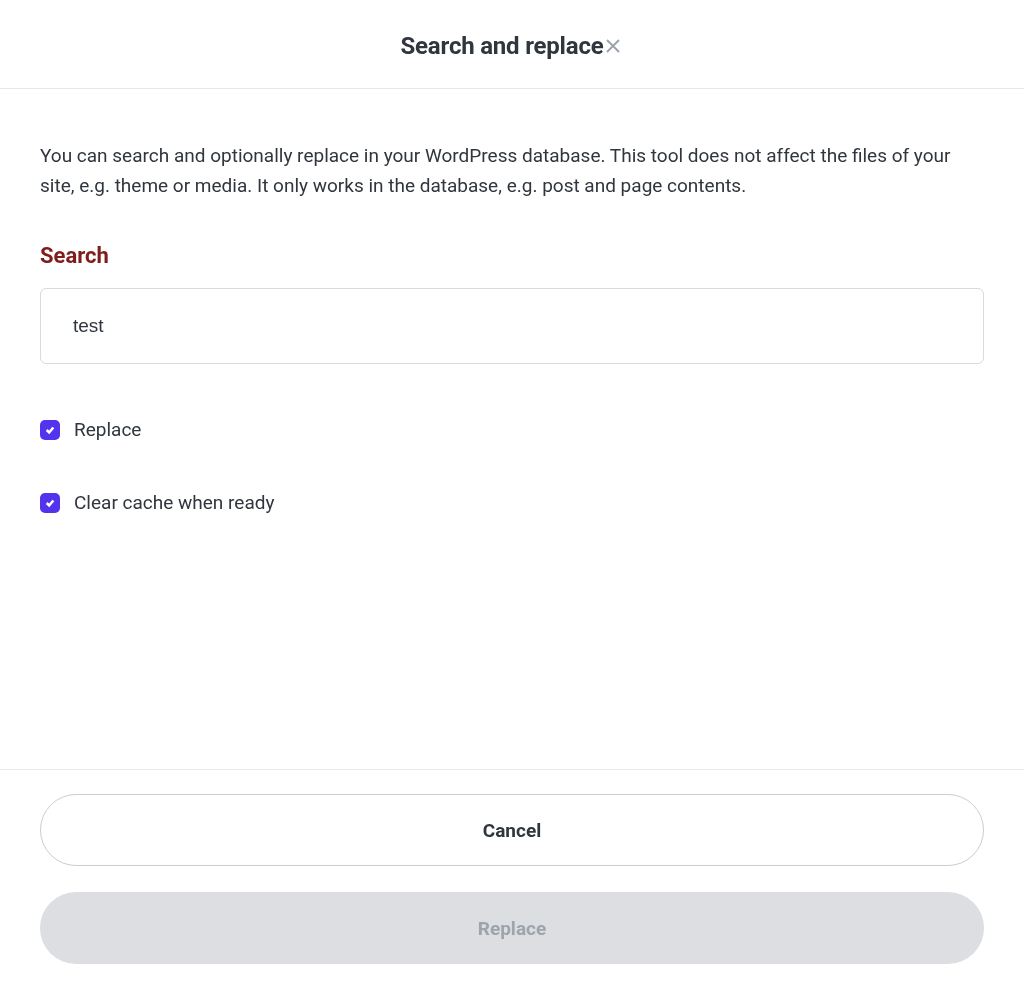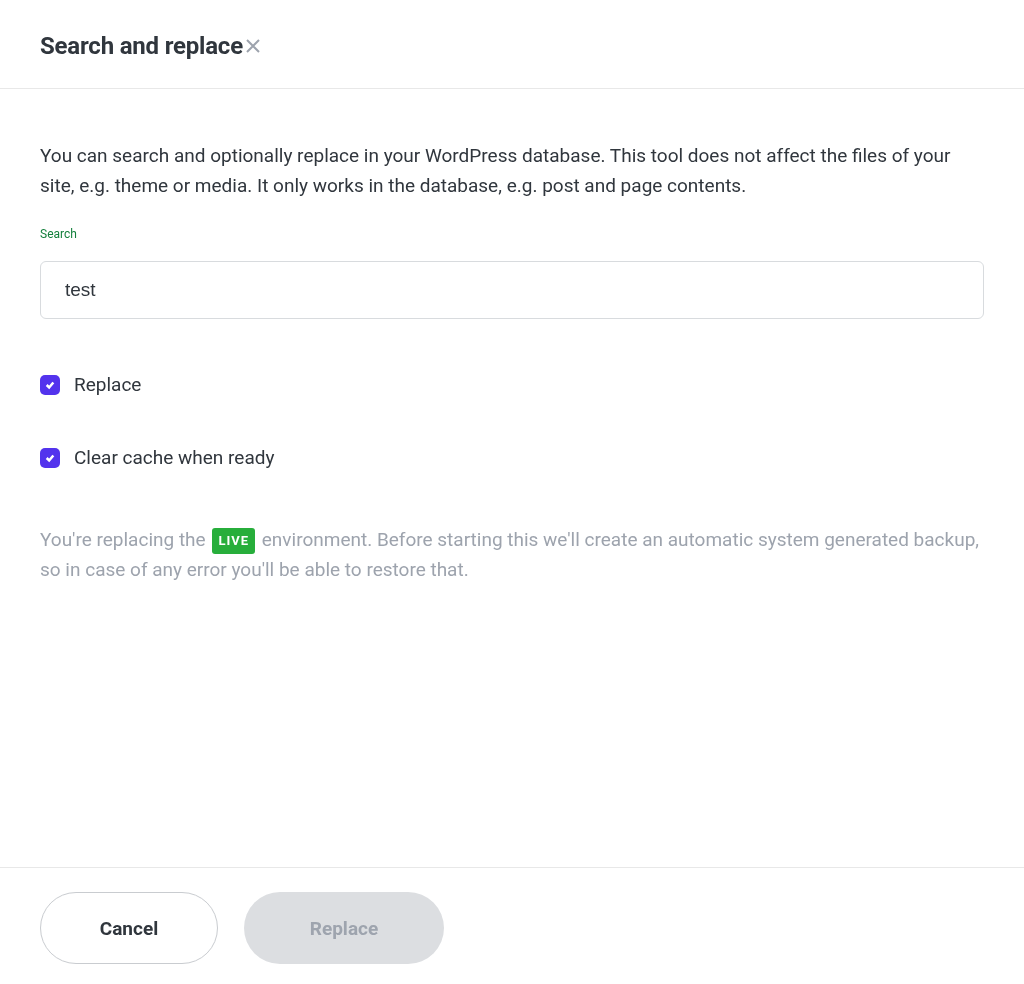--- a/index.html
+++ b/index.html
@@ -12,21 +12,21 @@
       background: #fff;
       color: #30363d;
       width: 1024px;
       height: 984px;
       overflow: hidden;
       position: relative;
     }
     .header {
       display: flex;
       align-items: center;
-      justify-content: flex-start;
+      justify-content: center;
       padding: 32px 40px 28px 40px;
       border-bottom: 1px solid #e8e8e8;
     }
     .header h1 {
       font-size: 24px;
       font-weight: 700;
       color: #30363d;
       letter-spacing: -0.2px;
     }
     .close-icon {
@@ -45,33 +45,33 @@
       stroke-width: 2;
       fill: none;
     }
     .body {
       padding: 52px 40px 30px 40px;
     }
     .description {
       font-size: 19px;
       line-height: 1.58;
       color: #30363d;
-      margin-bottom: 26px;
+      margin-bottom: 42px;
     }
     .field-label {
-      font-size: 12px;
-      font-weight: 400;
-      color: #15803d;
+      font-size: 22px;
+      font-weight: 700;
+      color: #7f1d1d;
       margin-bottom: 20px;
       display: block;
     }
     .text-input {
       width: 100%;
-      height: 58px;
-      padding: 0 24px;
+      height: 76px;
+      padding: 0 32px;
       border: 1px solid #d8dbde;
       border-radius: 6px;
       font-size: 19px;
       color: #30363d;
       outline: none;
       background: #fff;
     }
     .checkbox-row {
       display: flex;
       align-items: center;
@@ -129,20 +129,21 @@
       position: absolute;
       left: 0;
       right: 0;
       bottom: 0;
       border-top: 1px solid #e8e8e8;
       padding: 24px 40px 20px 40px;
       display: flex;
       justify-content: flex-start;
       gap: 26px;
       background: #fff;
+      flex-direction: column;
     }
     .btn {
       height: 72px;
       min-width: 178px;
       border-radius: 36px;
       font-size: 19px;
       font-weight: 700;
       cursor: pointer;
       display: flex;
       align-items: center;
@@ -191,23 +192,20 @@
 
   <div class="checkbox-row tight">
     <div class="checkbox">
       <svg viewBox="0 0 12 12">
           <path d="M2 6 L5 9 L10 3"></path>
         </svg>
     </div>
     <span class="checkbox-label">Clear cache when ready</span>
   </div>
 
-  <p class="note">
-    <span>You're replacing the </span><span class="live-badge">LIVE</span><span> environment. Before starting this we'll create an automatic system generated backup, so in case of any error you'll be able to restore that.</span>
-  </p>
 </div>
 
 <div class="footer">
   <div class="btn btn-secondary">
     <span>Cancel</span>
   </div>
   <div class="btn btn-primary-disabled">
     <span>Replace</span>
   </div>
 </div>

